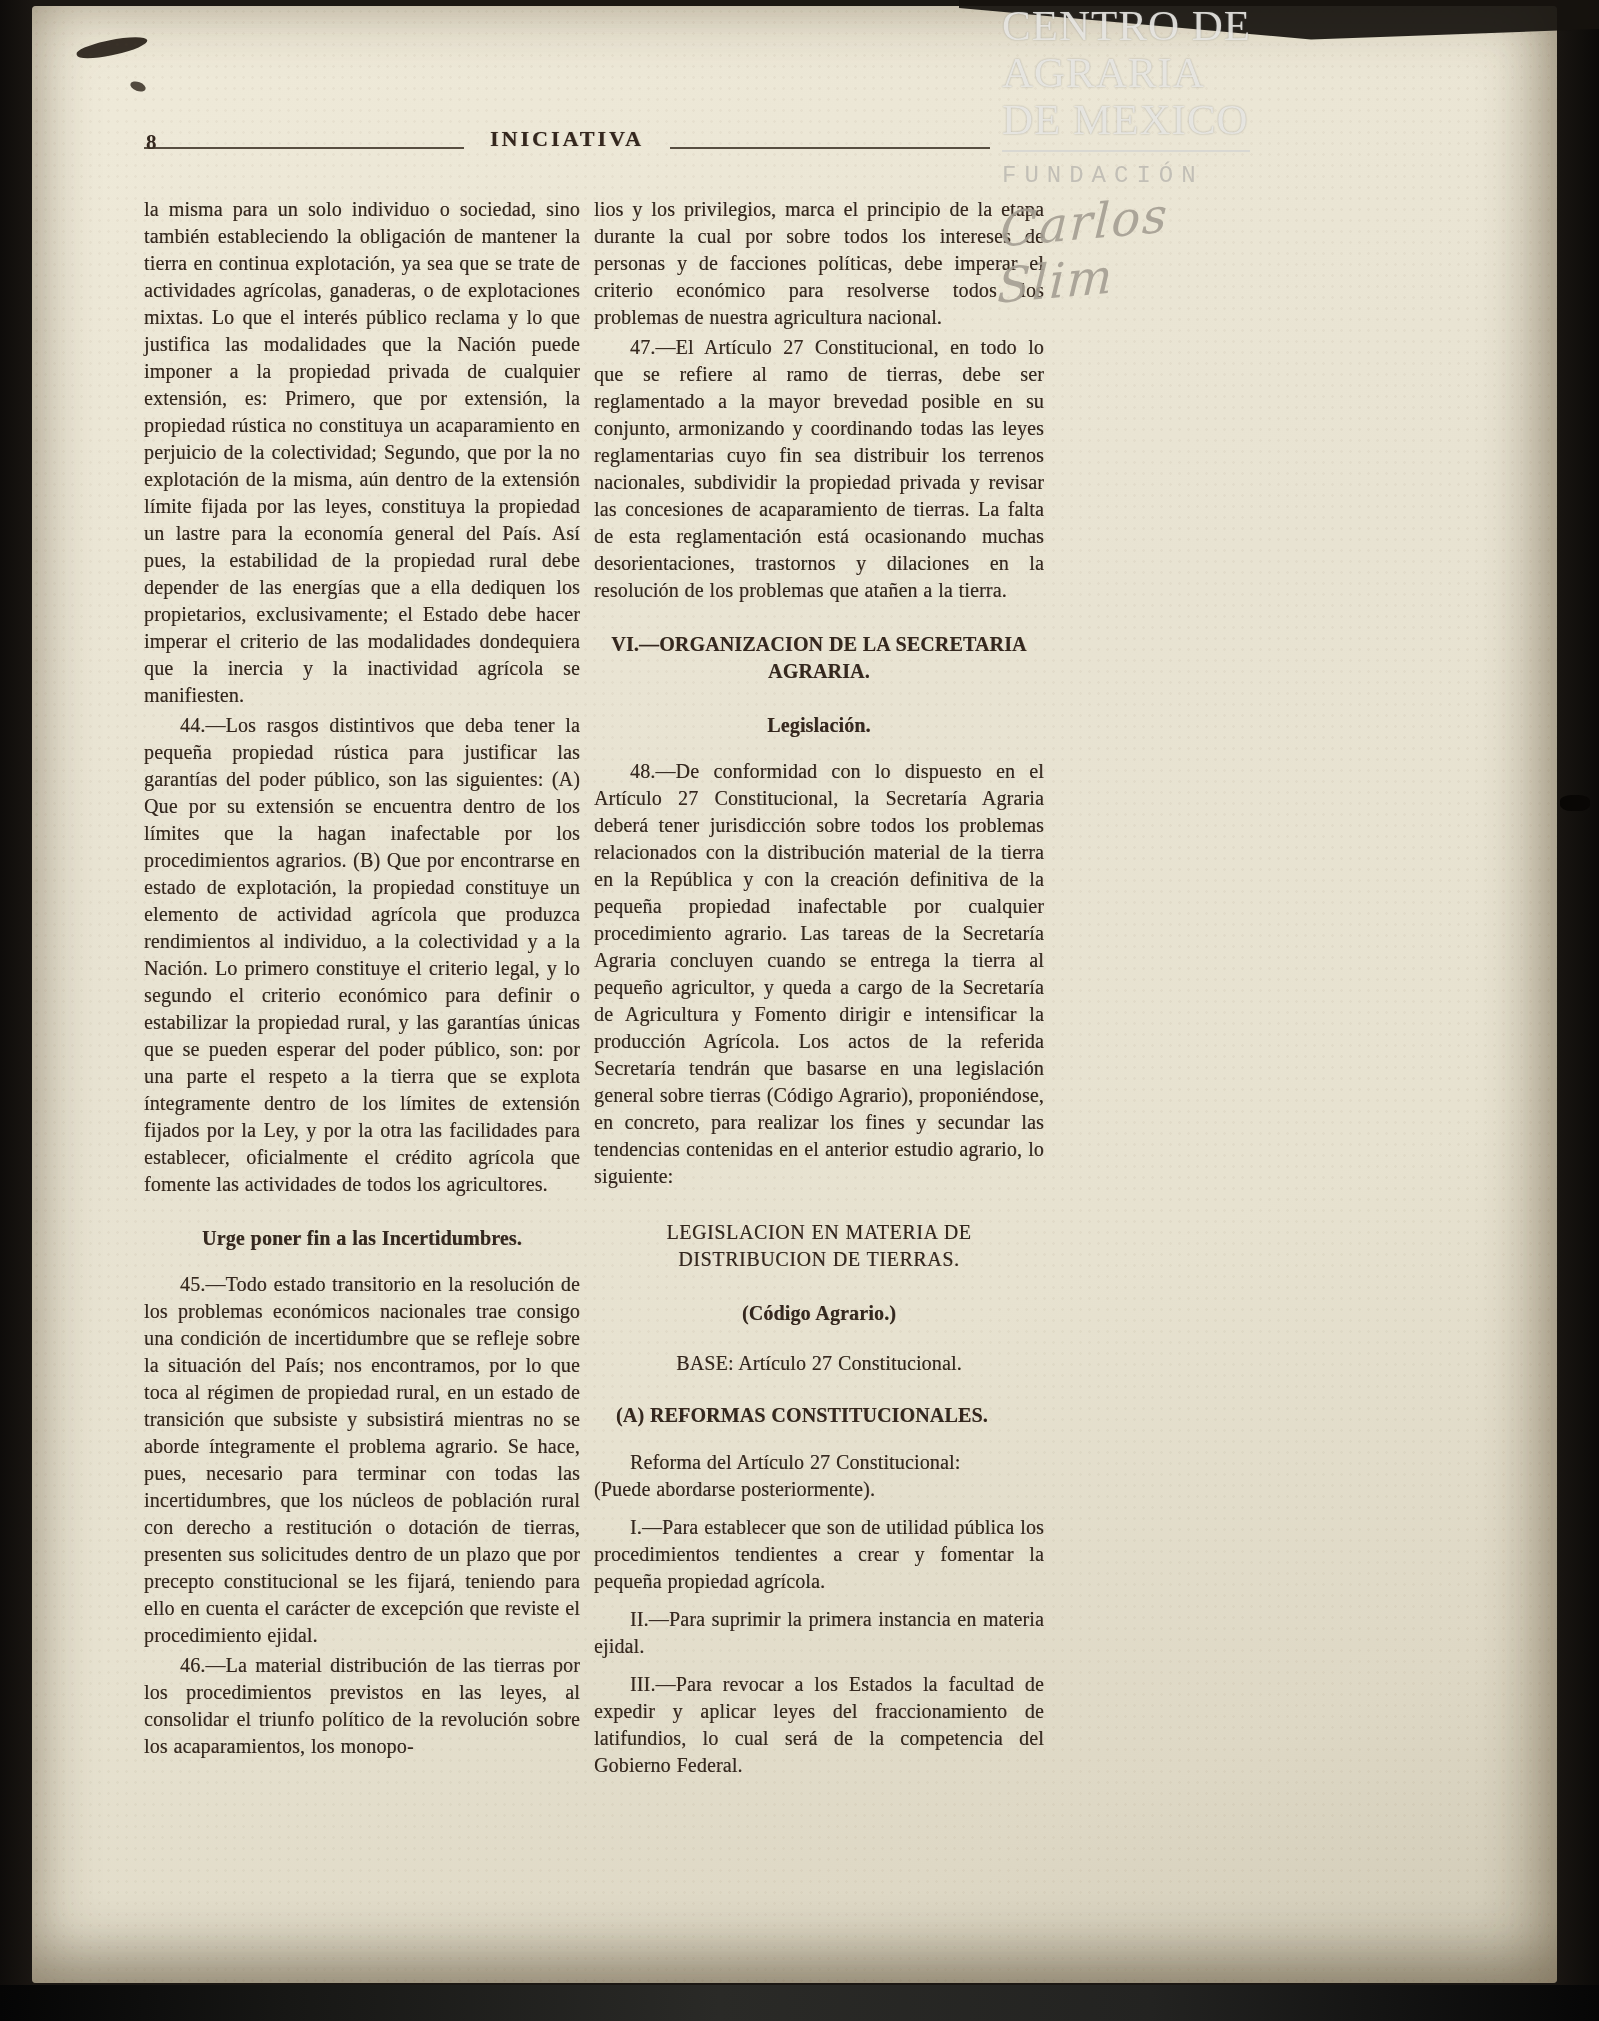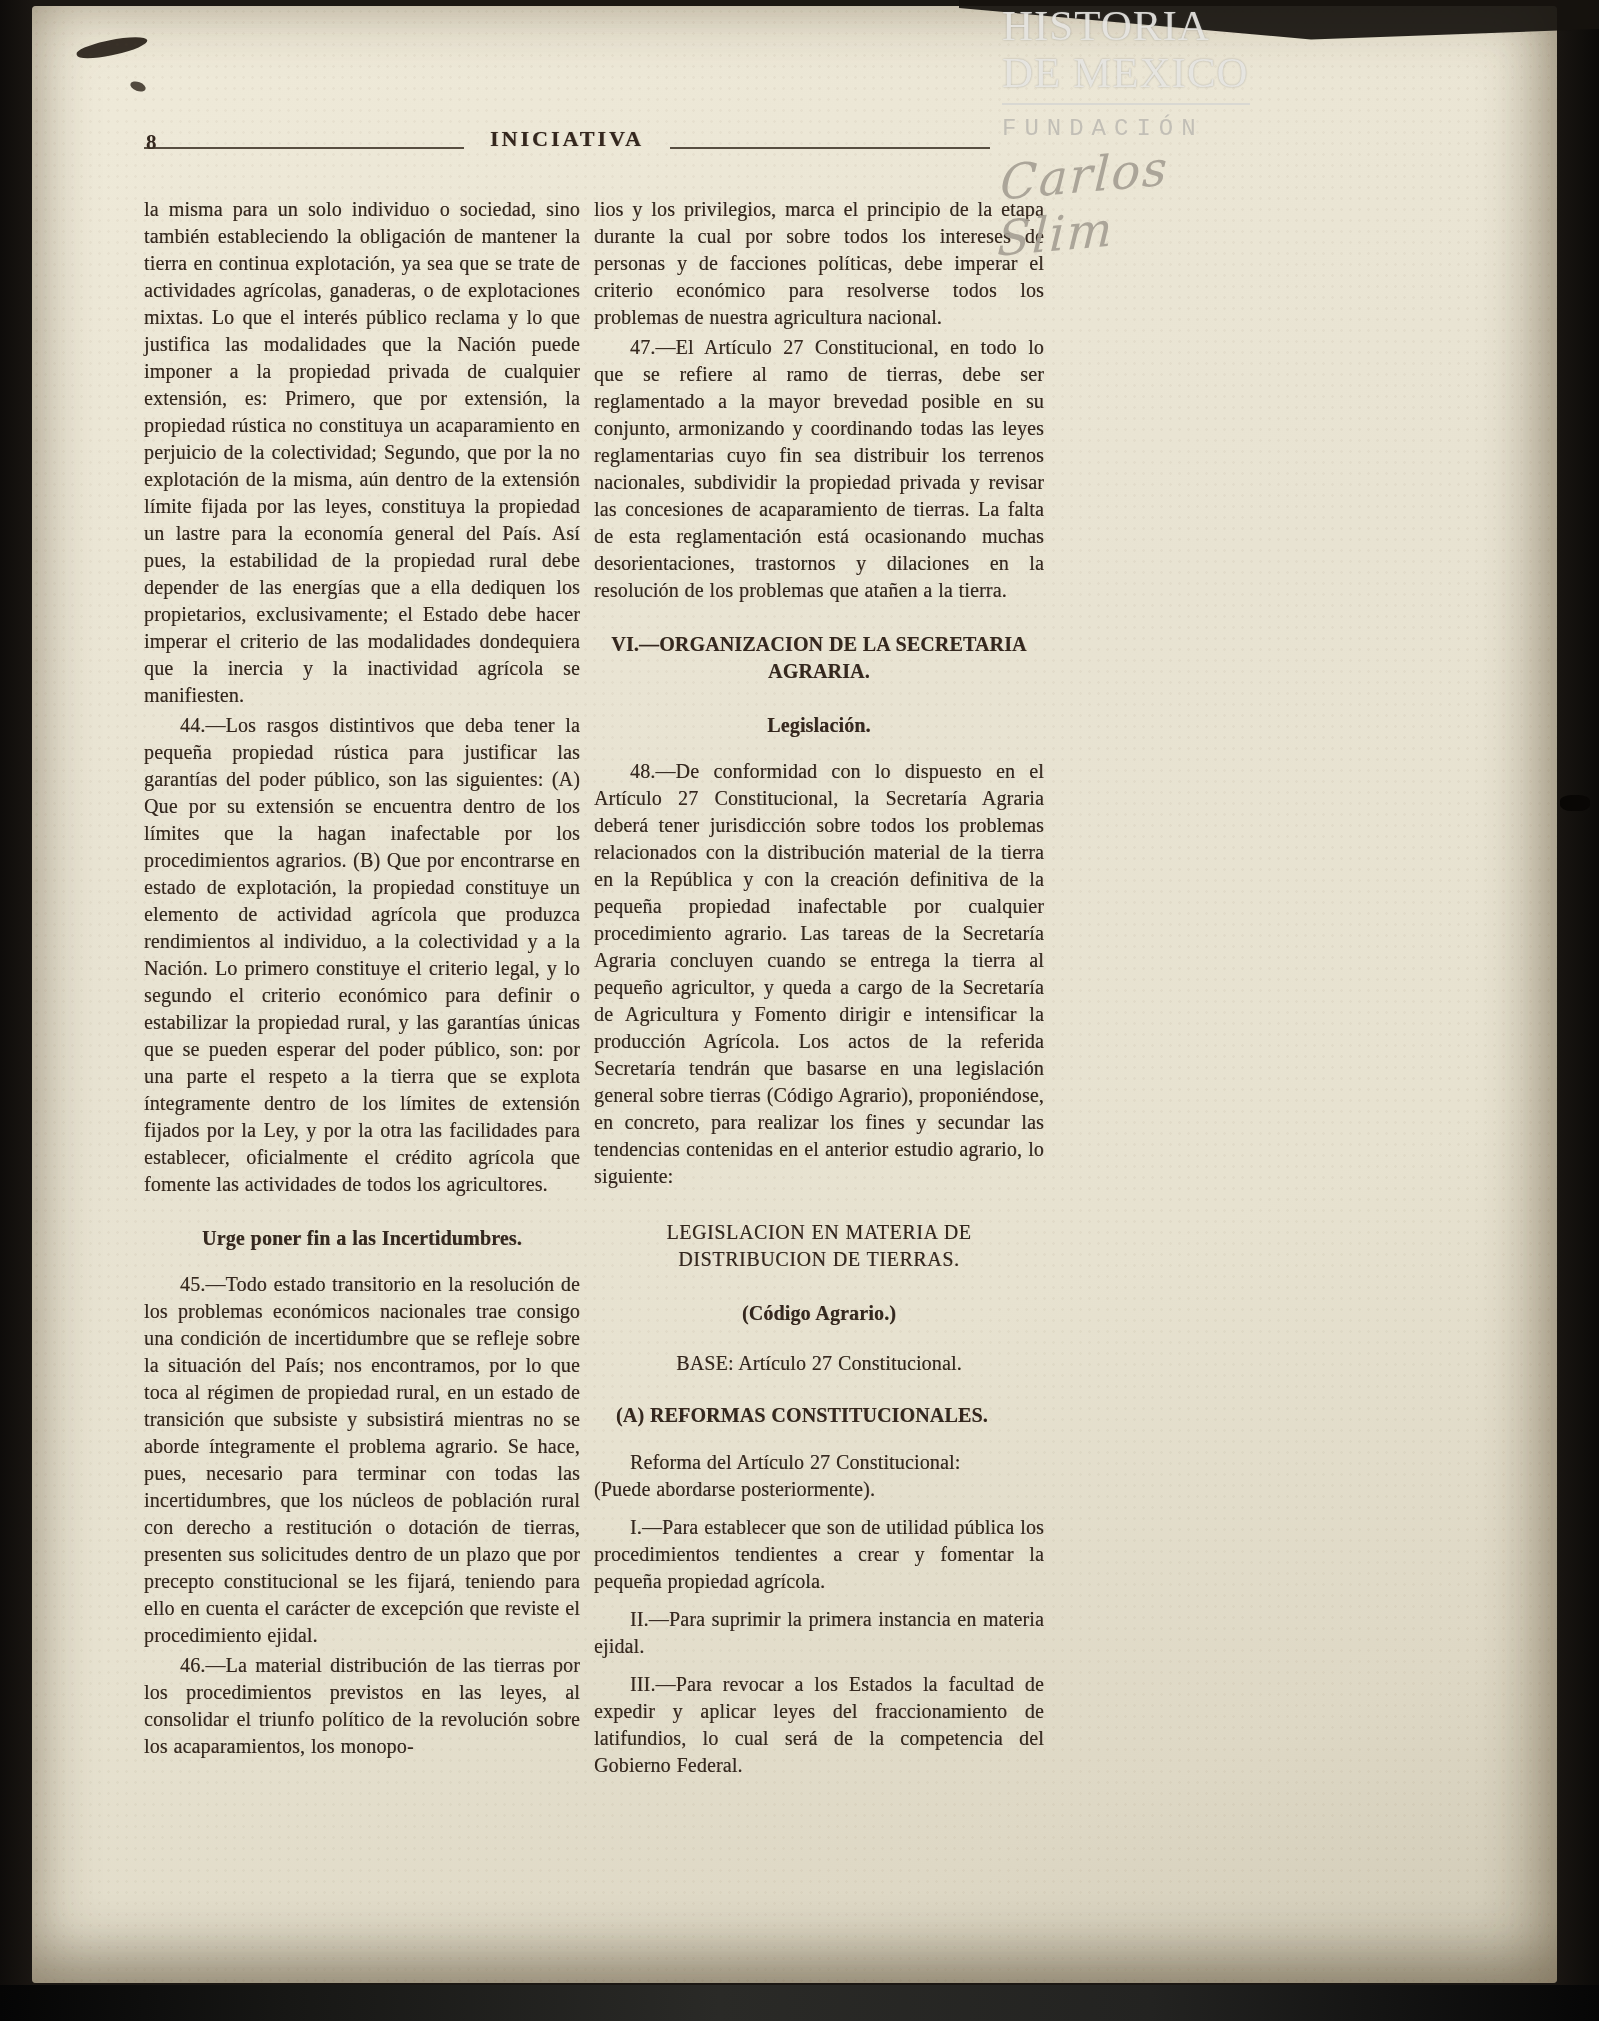--- a/index.html
+++ b/index.html
@@ -121,21 +121,22 @@
             <p class="blk s-item">II.—Para suprimir la primera instancia en materia ejidal.</p>
             <p class="blk s-item">III.—Para revocar a los Estados la facultad de expedir y aplicar leyes del fraccionamiento de latifundios, lo cual será de la competencia del Gobierno Federal.</p>
           </div>
       </div>
     </div>
   </div>
 
   <div class="corner-shade"></div>
 
   <div class="watermark">
-    <div class="wm-line">HISTORIA</div>
+    <div class="wm-line">CENTRO DE</div>
+    <div class="wm-line">AGRARIA</div>
     <div class="wm-line">DE MEXICO</div>
     <div class="wm-rule"></div>
     <div class="wm-foundation">FUNDACIÓN</div>
     <div class="wm-signature">Carlos Slim</div>
   </div>
 
   <div class="spot3"></div>
   <div class="bottom-bar"></div>
 </div>
 

